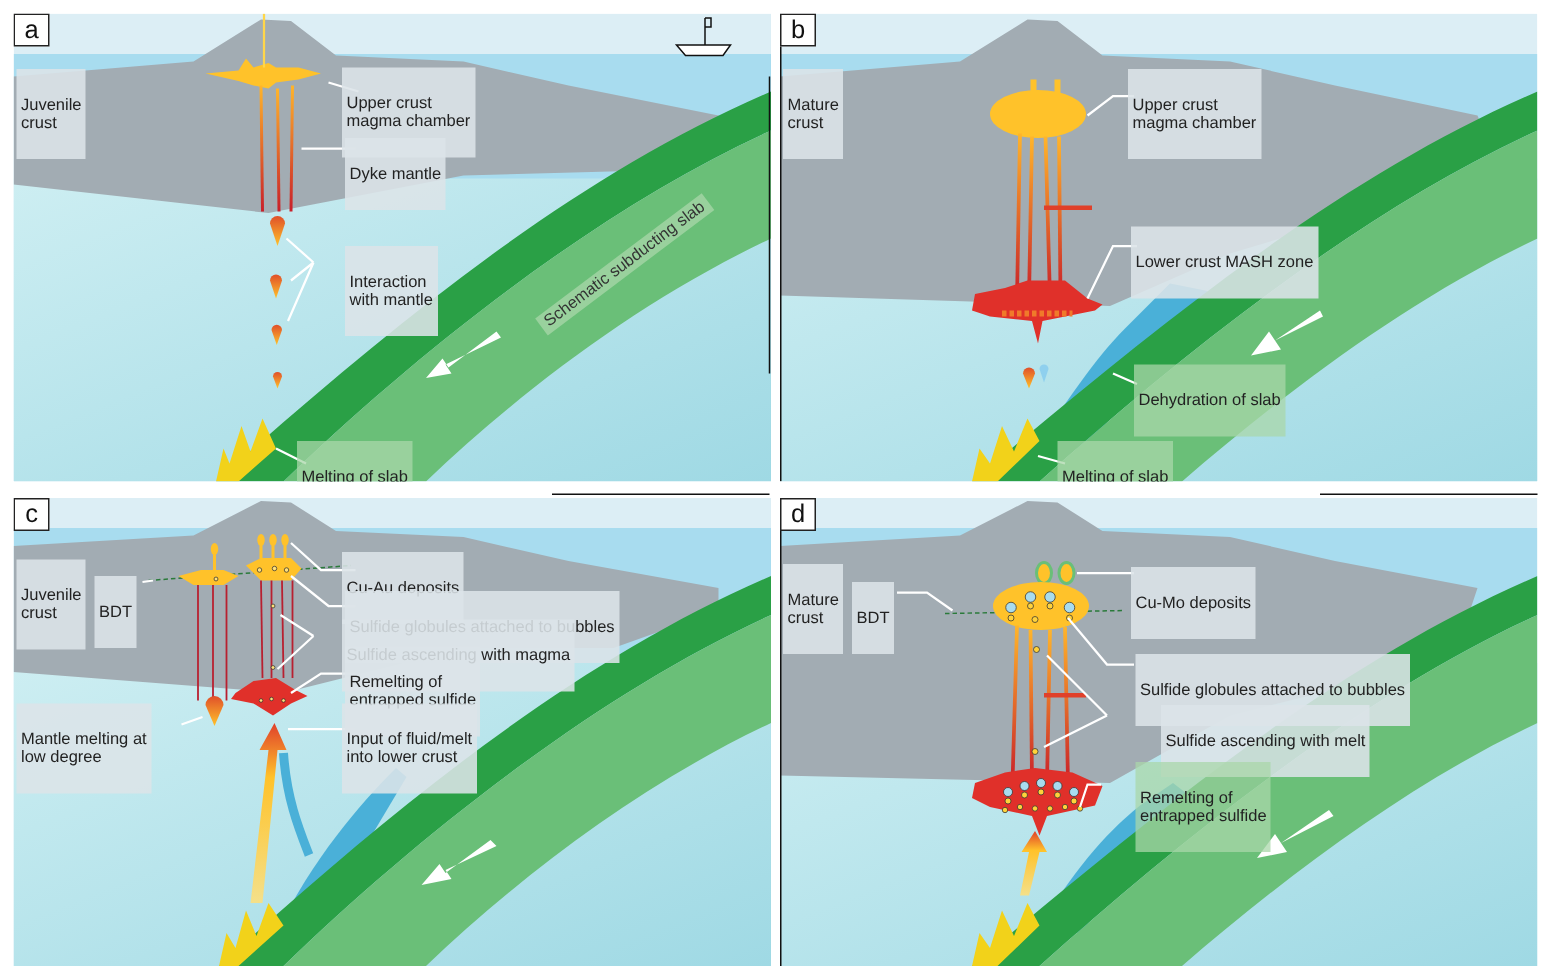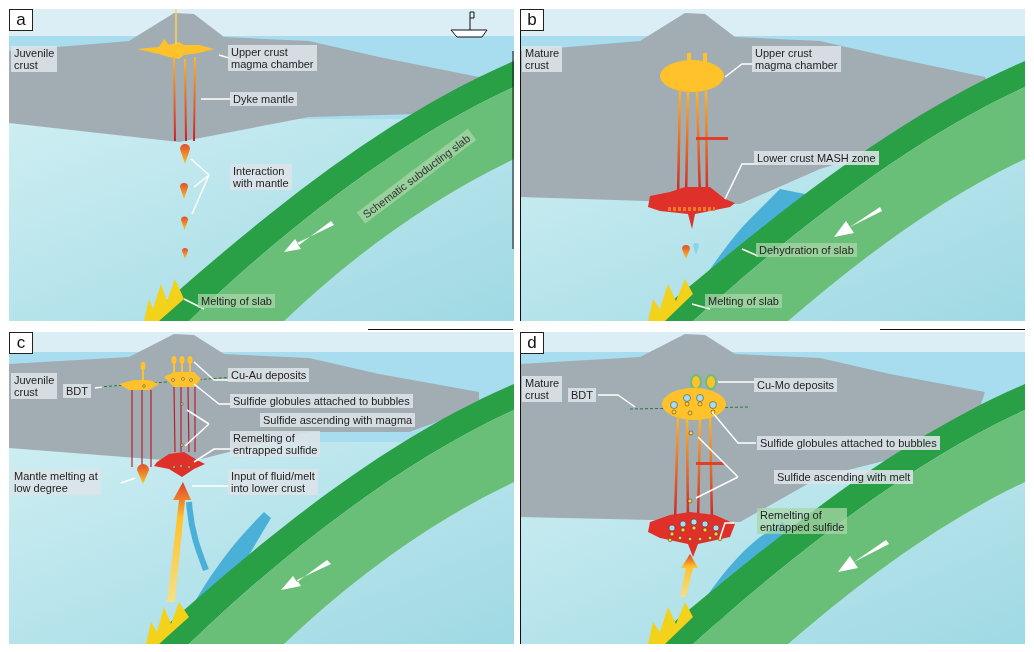--- a/index.html
+++ b/index.html
@@ -1,20 +1,20 @@
 <!DOCTYPE html>
 <html><head>
 <meta charset="utf-8">
 <style>
   html,body{margin:0;padding:0;background:#ffffff;}
   body{width:1034px;height:652px;position:relative;overflow:hidden;font-family:"Liberation Sans",sans-serif;}
   .panel{position:absolute;width:505px;height:312px;overflow:hidden;}
   .panel svg{position:absolute;left:0;top:0;width:505px;height:312px;}
   .plabel{position:absolute;left:0;top:0;width:22px;height:20px;border:1px solid #222;background:#fff;font-size:17px;line-height:19px;text-align:center;color:#111;z-index:3;}
-  .lbl{position:absolute;font-size:11px;line-height:12px;color:#222;background:rgba(220,228,232,0.88);padding:1px 3px;white-space:pre-line;z-index:3;}
+  .lbl{position:absolute;font-size:11px;line-height:12px;color:#222;background:rgba(220,228,232,0.88);padding:18px 3px;white-space:pre-line;z-index:3;}
   .lbl.green{background:rgba(170,215,170,0.75);}
   .slab-lbl{position:absolute;font-size:11px;color:#333;background:rgba(170,215,170,0.75);padding:1px 4px;transform:rotate(-37deg);transform-origin:left center;white-space:nowrap;z-index:3;}
 </style>
 </head>
 <body>
 
 <div class="panel" style="left:9px;top:9px;">
   <svg viewBox="0 0 505 312">
     <defs>
       <linearGradient id="mantleG" x1="0" y1="0" x2="1" y2="1">
@@ -186,21 +186,21 @@
         <path d="M112 151 L126 146"></path>
     </g>
     <path d="M318 228 L288 250 L284 244 L272 258 L292 254 L288 248 L322 232 Z" fill="#fff"></path>
   </svg>
   <div class="plabel">c</div>
   <div class="lbl" style="left:2px;top:41px;">Juvenile
 crust</div>
   <div class="lbl" style="left:54px;top:52px;">BDT</div>
   <div class="lbl" style="left:219px;top:36px;">Cu-Au deposits</div>
   <div class="lbl" style="left:221px;top:62px;">Sulfide globules attached to bubbles</div>
-  <div class="lbl" style="left:219px;top:81px;margin-left:32px;">Sulfide ascending with magma</div>
+  <div class="lbl" style="left:219px;top:81px;">Sulfide ascending with magma</div>
   <div class="lbl" style="left:221px;top:99px;">Remelting of
 entrapped sulfide</div>
   <div class="lbl" style="left:2px;top:137px;">Mantle melting at
 low degree</div>
   <div class="lbl" style="left:219px;top:137px;">Input of fluid/melt
 into lower crust</div>
 </div>
 
 <div class="panel" style="left:520px;top:332px;">
   <svg viewBox="0 0 505 312">

